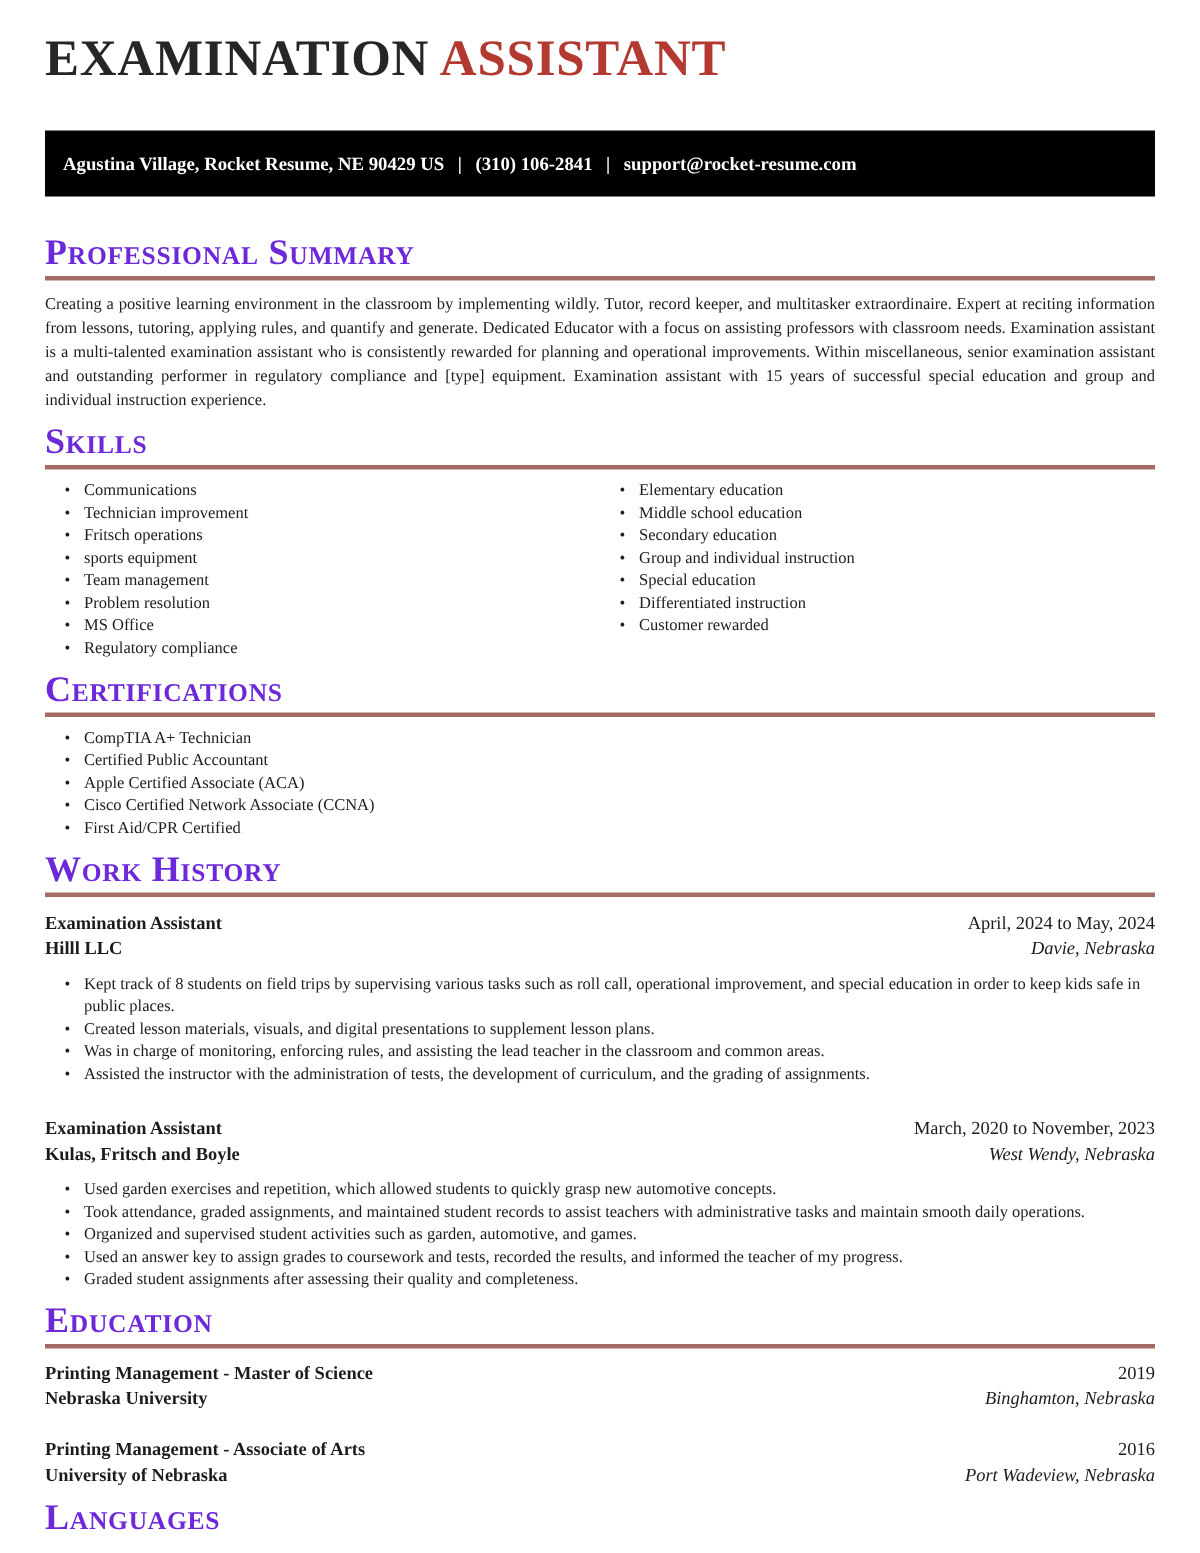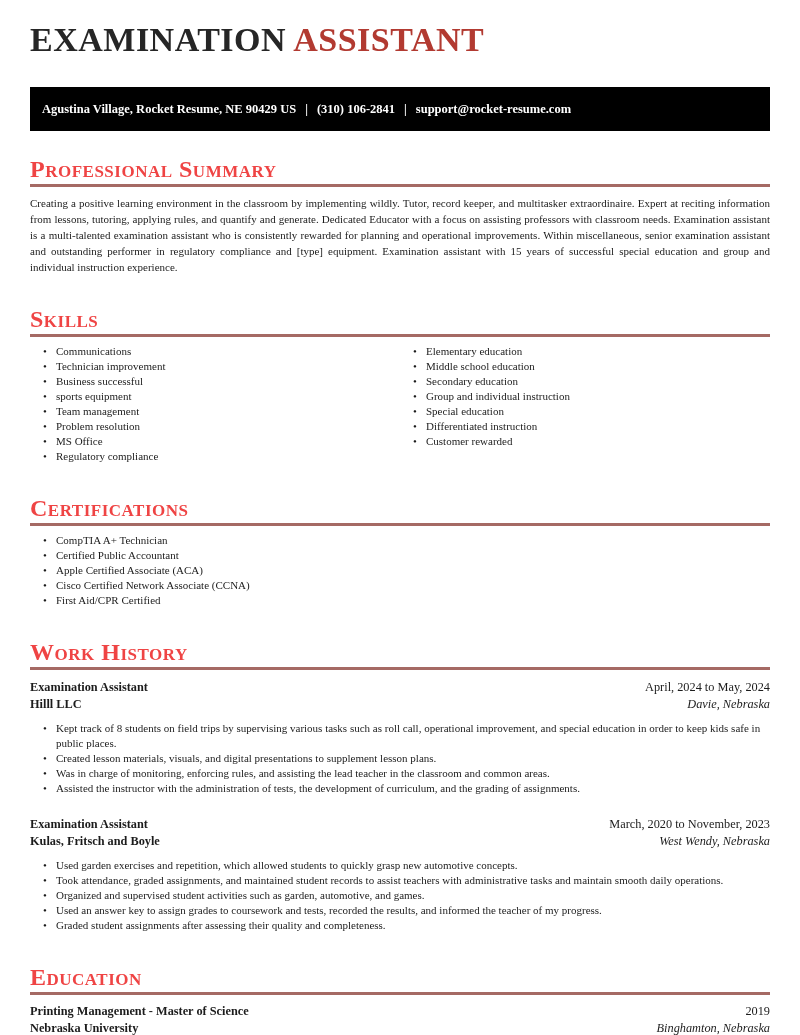--- a/index.html
+++ b/index.html
@@ -20,25 +20,25 @@
   .resume-title .accent { color: var(--accent-red, #b23a31); }
 
   .contact-bar {
     margin-top: 29px; height: 44px; background: var(--bar-bg, #000000);
     color: #ffffff; display: flex; align-items: center;
     padding: 0 12px; font-weight: bold; font-size: 12.5px; white-space: nowrap;
   }
   .contact-sep { margin: 0 9px; font-weight: bold; }
 
   
-  .section { margin-top: 32px; }
+  .section { margin-top: 8px; }
   .section.first { margin-top: 26px; }
   .section-heading {
     margin: 0; font-size: 24px; line-height: 24px; font-weight: bold;
-    font-variant: small-caps; letter-spacing: 0.5px; color: #ef4444;
+    font-variant: small-caps; letter-spacing: 0.5px; color: #6d28d9;
   }
   .rule { height: 3px; background: var(--rule, #a56a64); margin-top: 3px; }
 
   .summary-text {
     margin: 8px 0 0 0; font-size: 11px; line-height: 16px; text-align: justify;
   }
 
   ul.bullets { margin: 7px 0 0 0; padding: 0 0 0 12px; list-style: none; }
   ul.bullets li {
     position: relative; padding-left: 14px;
@@ -91,21 +91,21 @@
   </div>
 
   <div class="section">
     <h2 class="section-heading">Skills</h2>
     <div class="rule"></div>
     <div class="two-col">
       <div class="col">
         <ul class="bullets">
           <li>Communications</li>
           <li>Technician improvement</li>
-          <li>Business successful</li>
+          <li>Fritsch operations</li>
           <li>sports equipment</li>
           <li>Team management</li>
           <li>Problem resolution</li>
           <li>MS Office</li>
           <li>Regulatory compliance</li>
         </ul>
       </div>
       <div class="col">
         <ul class="bullets">
           <li>Elementary education</li>

